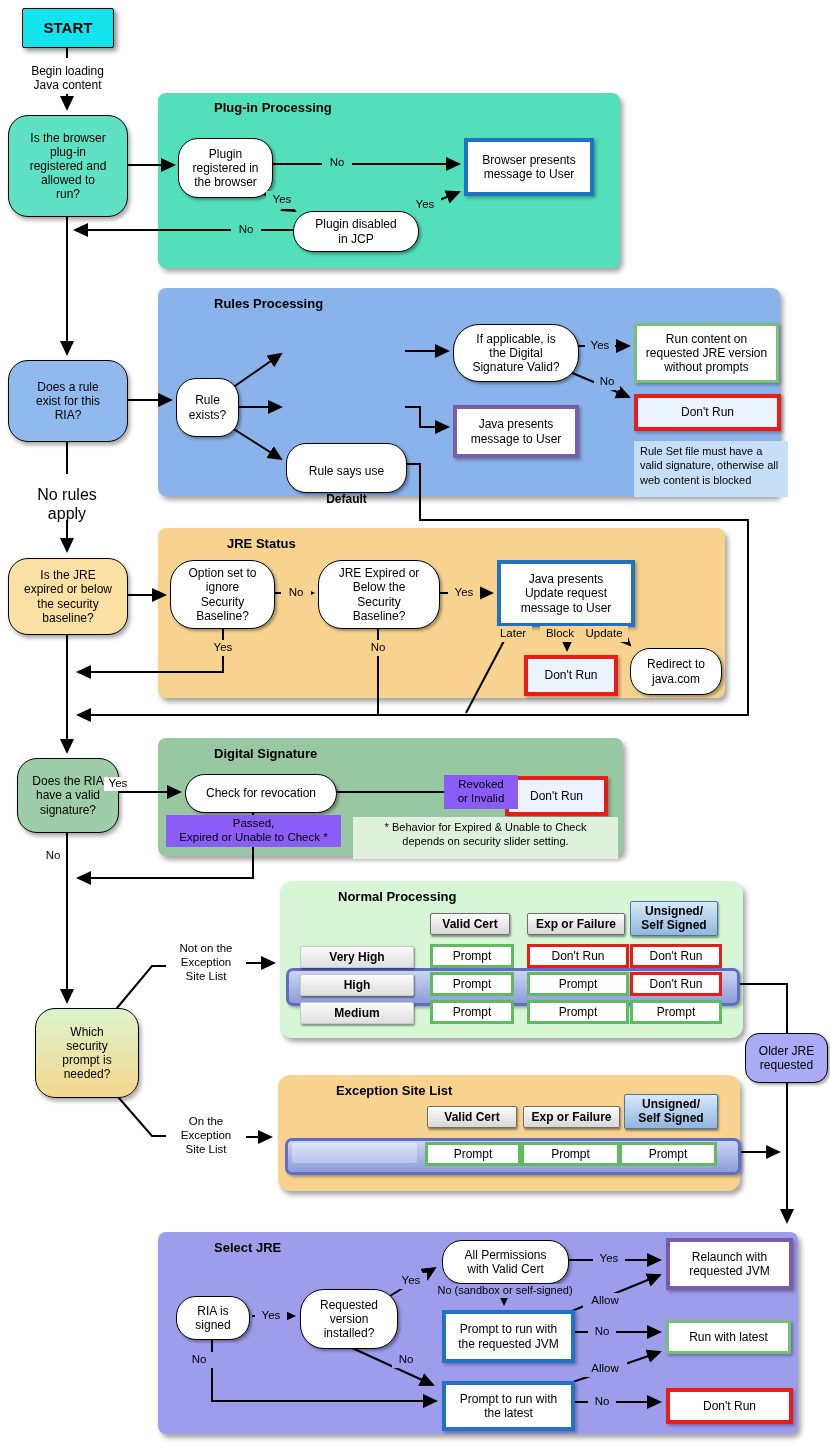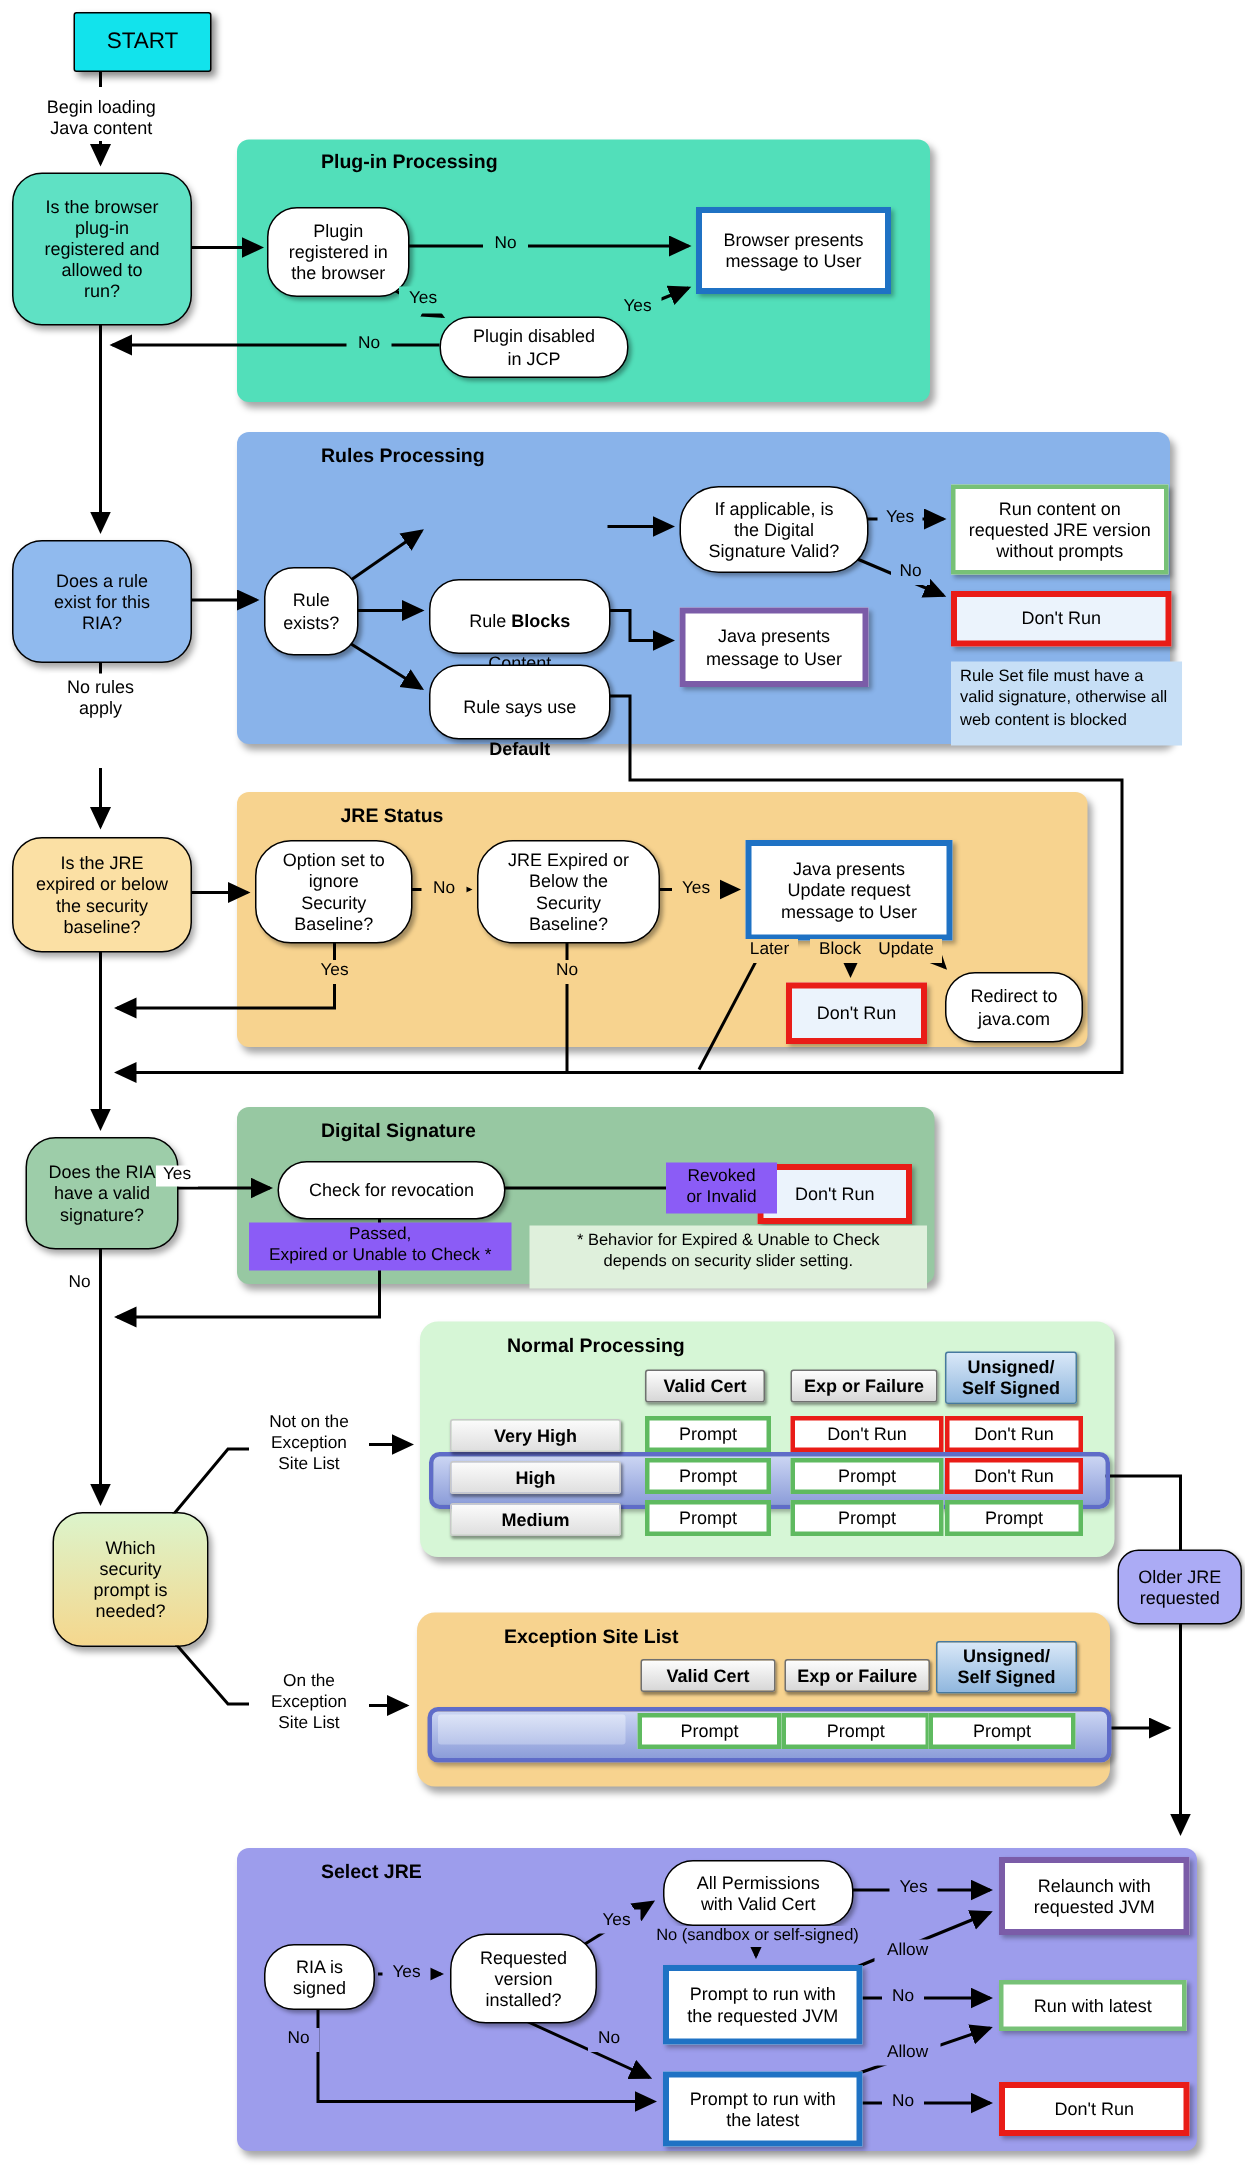--- a/index.html
+++ b/index.html
@@ -23,22 +23,22 @@
   .c-green{background:#8b5cf6;} .c-purple{background:#9D9DEC;} .c-white{background:#fff;}
   .btn{position:absolute;display:flex;align-items:center;justify-content:center;text-align:center;
         font-weight:bold;font-size:12px;z-index:3;border-radius:2px;box-shadow:1px 1.5px 2px rgba(0,0,0,.4);}
   .btn-gray{background:linear-gradient(#FDFDFD,#D7D7D7);border:1px solid #707070;}
   .btn-blue2{background:linear-gradient(#D9E8F8,#90B7DE);border:1px solid #46799F;white-space:pre-line;line-height:1.15;}
   .rowlbl{background:linear-gradient(#FBFBFB,#DFDFDF);border:1px solid #C8C8C8;}
   .cell{position:absolute;display:flex;align-items:center;justify-content:center;font-size:12px;background:#fff;z-index:4;}
   .cell-g{border:3px solid #5FBA60;} .cell-r{border:3px solid #E91C17;}
   .band{position:absolute;border:3px solid #5F6CC8;border-radius:7px;
         background:linear-gradient(#CBD5F3,#8C9DD9);z-index:3;box-shadow:2px 2px 3px rgba(0,0,0,.3);}
-  .start{background:#12E3EC;border:1.6px solid #000;font-weight:normal;font-size:15px;
-        box-shadow:3px 3px 5px rgba(0,0,0,.45);border-radius:2px;margin-left:27px;}
+  .start{background:#12E3EC;border:1.6px solid #000;font-weight:bold;font-size:15px;
+        box-shadow:3px 3px 5px rgba(0,0,0,.45);border-radius:2px;}
   b{font-weight:bold;}
 </style>
 </head>
 <body>
 
 <div id="canvas">
 
   <div class="panel" style="left:158px;top:93px;width:462px;height:175px;background:#52DFBA;"></div>
   <div class="panel" style="left:158px;top:288px;width:622px;height:208px;background:#89B3EA;"></div>
   <div class="panel" style="left:158px;top:528px;width:567px;height:170px;background:#F7D38F;"></div>
@@ -130,28 +130,24 @@
   <div class="node outcome b-blue" style="left:464px;top:138px;width:122px;height:50px;">Browser presents
 message to User</div>
   <div class="chip c-teal" style="left:322px;top:154px;width:30px;height:18px;">No</div>
   <div class="chip c-teal" style="left:266px;top:191px;width:32px;height:18px;">Yes</div>
   <div class="chip c-teal" style="left:409px;top:196px;width:32px;height:18px;">Yes</div>
   <div class="chip c-teal" style="left:231px;top:221px;width:30px;height:18px;">No</div>
 
   <div class="node qbox" style="left:8px;top:360px;width:118px;height:80px;background:#90BAEE;">Does a rule
 exist for this
 RIA?</div>
-  <div class="lbl c-white" style="left:33px;top:449px;width:68px;height:32px;font-size:12px;">No rules
+  <div class="lbl c-white" style="left:33px;top:488px;width:68px;height:32px;font-size:16px;">No rules
 apply</div>
   <div class="node stadium" style="left:176px;top:378px;width:61px;height:57px;">Rule
 exists?</div>
-  <div class="node stadium" style="left:286px;top:386px;width:119px;height:42px;display:block;padding-top:6px;">
-    <div><span>Rule </span><b>Blocks</b></div>
-    <div>Content</div>
-  </div>
   <div class="node stadium" style="left:286px;top:443px;width:119px;height:42px;display:block;padding-top:6px;">
     <div>Rule says use</div>
     <div><b>Default</b></div>
   </div>
   <div class="node stadium" style="left:453px;top:324px;width:124px;height:56px;border-radius:26px;">If applicable, is
 the Digital
 Signature Valid?</div>
   <div class="node outcome b-green" style="left:634px;top:323px;width:139px;height:54px;">Run content on
 requested JRE version
 without prompts</div>

